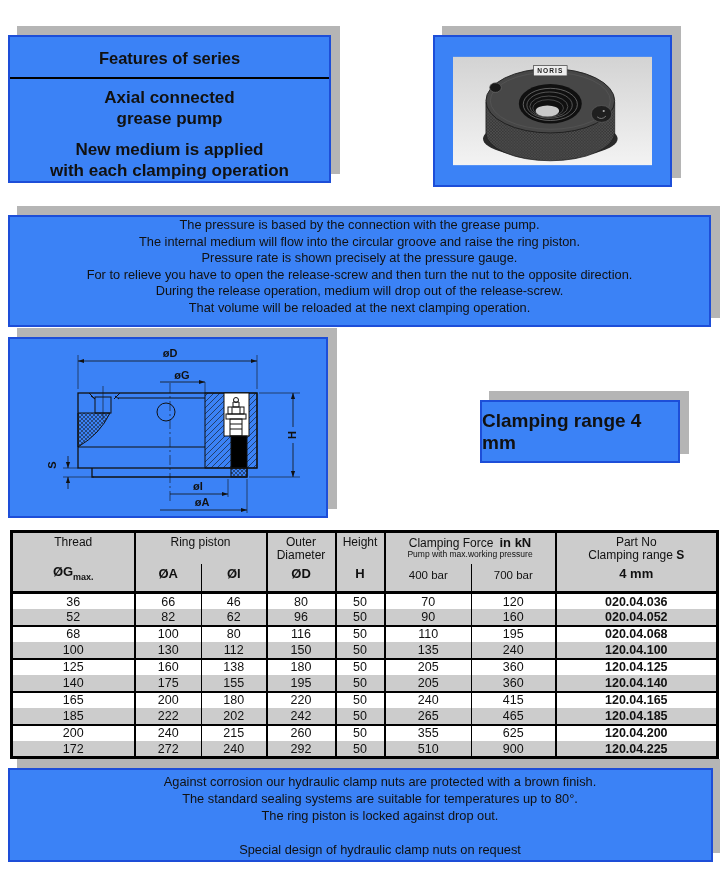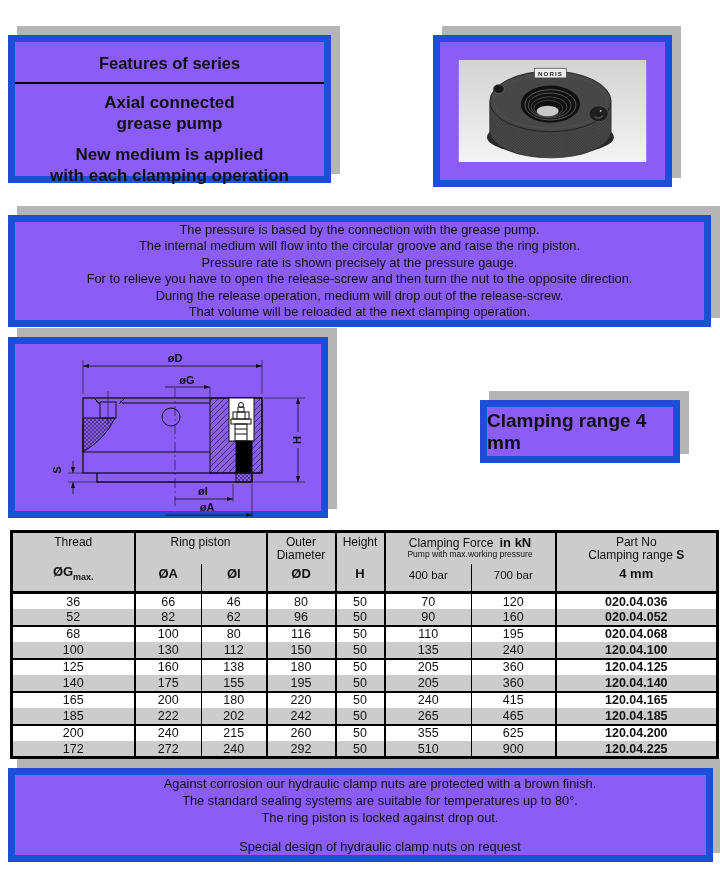--- a/index.html
+++ b/index.html
@@ -1,33 +1,33 @@
 <!DOCTYPE html>
 <html><head>
 <meta charset="utf-8">
 <style>
   html,body{margin:0;padding:0;background:#fff;}
   body{width:720px;height:870px;position:relative;overflow:hidden;
        font-family:"Liberation Sans","DejaVu Sans",sans-serif;color:#111;}
   *{box-sizing:border-box;}
-  .box{position:absolute;background:#8b5cf6;border:7px solid #1d4ed8;
+  .box{position:absolute;background:#3b82f6;border:2px solid #1d4ed8;
        box-shadow:9px -9px 0 0 #b5b5b5;}
   
   .features-box{left:8px;top:35px;width:323px;height:148px;}
   .features-title{height:42px;line-height:42px;text-align:center;font-weight:bold;
        font-size:16.5px;border-bottom:2px solid #000;}
   .features-group{text-align:center;font-weight:bold;font-size:17px;line-height:21px;}
   .features-group.g1{margin-top:8px;}
   .features-group.g2{margin-top:10px;}
   
   .photo-box{left:433px;top:35px;width:239px;height:152px;padding:18px;}
   .photo-box svg{display:block;width:100%;height:100%;}
   
   .desc-box{left:8px;top:215px;width:703px;height:112px;display:flex;flex-direction:column;
-       justify-content:center;text-align:center;font-size:12.8px;}
+       text-align:center;font-size:12.8px;}
   .desc-line{height:16.5px;line-height:16.5px;}
   
   .drawing-box{left:8px;top:337px;width:320px;height:181px;}
   .drawing-box svg{display:block;}
   .drawing-box text{font-family:"Liberation Sans","DejaVu Sans",sans-serif;
        font-weight:bold;font-size:11px;fill:#111;}
   
   .clamp-box{left:480px;top:400px;width:200px;height:63px;display:flex;align-items:center;
        justify-content:center;font-weight:bold;font-size:19px;}
   

